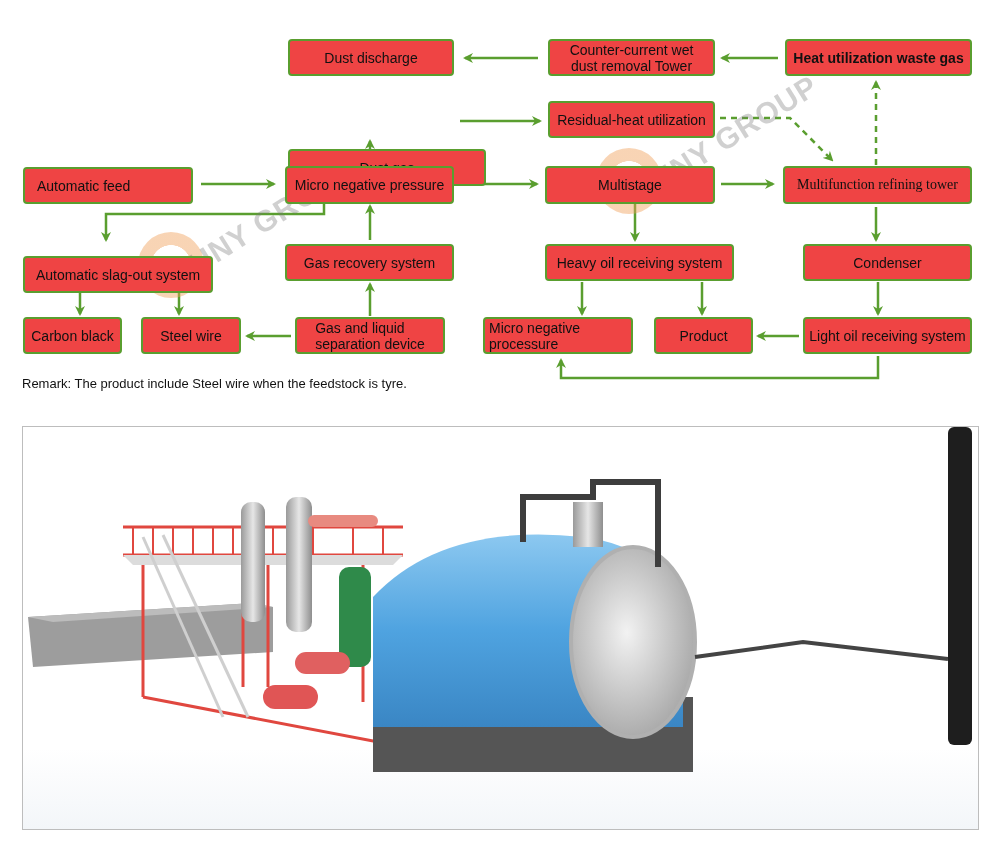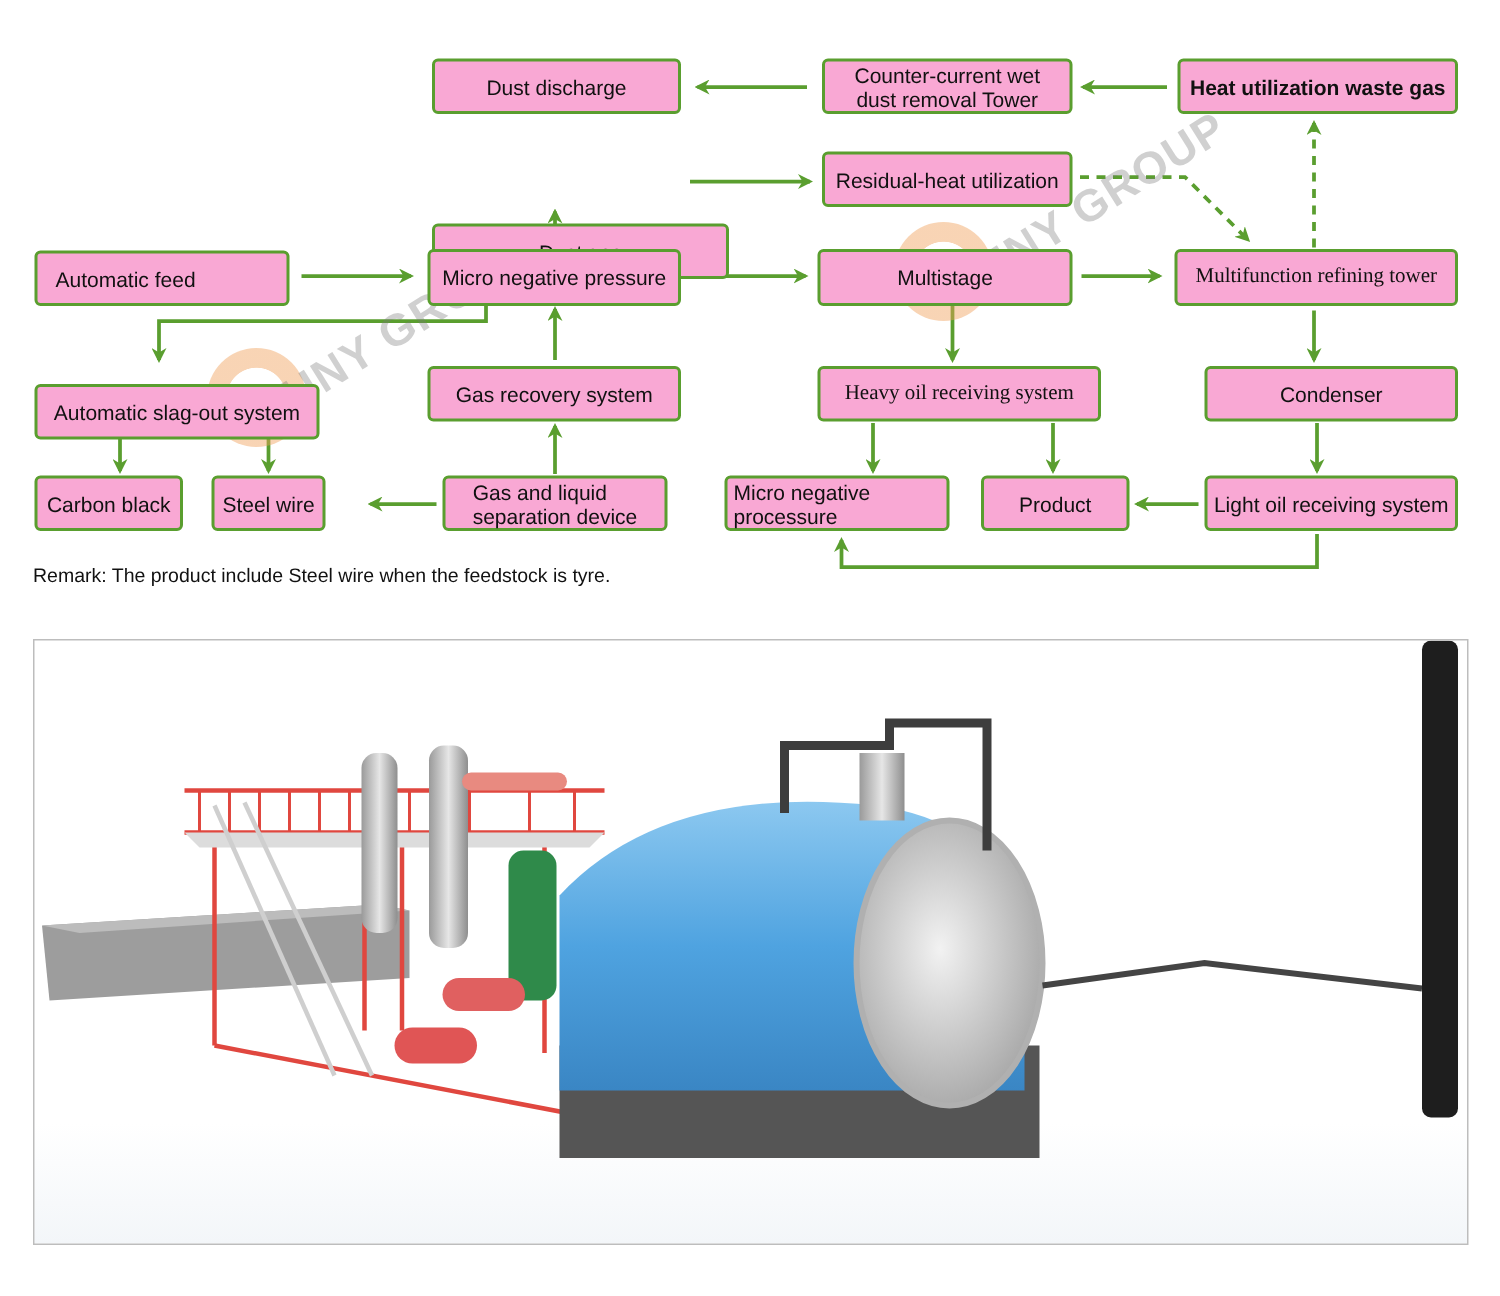--- a/index.html
+++ b/index.html
@@ -1,20 +1,20 @@
 <!DOCTYPE html>
 <html><head>
 <meta charset="utf-8">
 <style>
   html, body { margin:0; padding:0; background:#ffffff; }
   body { width:1000px; height:864px; position:relative; overflow:hidden;
          font-family:"Liberation Sans", sans-serif; color:#111; }
   .flow { position:absolute; left:0; top:0; width:1000px; height:400px; }
   .node { position:absolute; box-sizing:border-box; border:2px solid #5a9e2f; border-radius:4px;
-          background:#f9a8d4; display:flex; align-items:center; justify-content:center;
+          background:#ef4444; display:flex; align-items:center; justify-content:center;
           text-align:center; font-size:14px; line-height:16px; color:#111; padding:0 4px; }
   .node.left { justify-content:flex-start; text-align:left; padding-left:12px; }
   .wires { position:absolute; left:0; top:0; width:1000px; height:400px; }
   .remark { position:absolute; left:22px; top:376px; font-size:13px; color:#111; }
   .wm { position:absolute; font-weight:bold; font-size:30px; color:rgba(120,120,120,0.35);
         transform:rotate(-32deg); letter-spacing:1px; pointer-events:none; }
   .gear { position:absolute; width:66px; height:66px; border-radius:50%;
           background:radial-gradient(circle, rgba(255,255,255,0.9) 0 42%, rgba(240,160,90,0.45) 43% 100%);
           pointer-events:none; }
   .photo { position:absolute; left:22px; top:426px; width:957px; height:404px;
@@ -73,25 +73,25 @@
   <div class="node" style="left:288px;top:101px;width:198px;height:37px;margin-top:48px;">Dust gas</div>
   <div class="node" style="left:548px;top:101px;width:167px;height:37px;">Residual-heat utilization</div>
 
   <div class="node left" style="left:23px;top:167px;width:170px;height:37px;">Automatic feed</div>
   <div class="node" style="left:285px;top:166px;width:169px;height:38px;">Micro negative pressure</div>
   <div class="node" style="left:545px;top:166px;width:170px;height:38px;">Multistage</div>
   <div class="node" style="left:783px;top:166px;width:189px;height:38px;font-family:Liberation Serif, serif;">Multifunction refining tower</div>
 
   <div class="node" style="left:23px;top:256px;width:190px;height:37px;">Automatic slag-out system</div>
   <div class="node" style="left:285px;top:244px;width:169px;height:37px;">Gas recovery system</div>
-  <div class="node" style="left:545px;top:244px;width:189px;height:37px;font-family:Liberation Serif, serif;">Heavy oil receiving system</div>
+  <div class="node" style="left:545px;top:244px;width:189px;height:37px;">Heavy oil receiving system</div>
   <div class="node" style="left:23px;top:317px;width:99px;height:37px;">Carbon black</div>
 
   <div class="node" style="left:803px;top:244px;width:169px;height:37px;">Condenser</div>
-  <div class="node" style="left:141px;top:317px;width:76px;height:37px;">Steel wire</div>
+  <div class="node" style="left:141px;top:317px;width:100px;height:37px;">Steel wire</div>
   <div class="node" style="left:295px;top:317px;width:150px;height:37px;white-space:pre-line;text-align:left;">Gas and liquid
 separation device</div>
   <div class="node" style="left:483px;top:317px;width:150px;height:37px;white-space:pre-line;text-align:left;justify-content:flex-start;">Micro negative
 processure</div>
   <div class="node" style="left:654px;top:317px;width:99px;height:37px;">Product</div>
   <div class="node" style="left:803px;top:317px;width:169px;height:37px;">Light oil receiving system</div>
 
   <div class="remark">Remark: The product include Steel wire when the feedstock is tyre.</div>
 </div>
 

